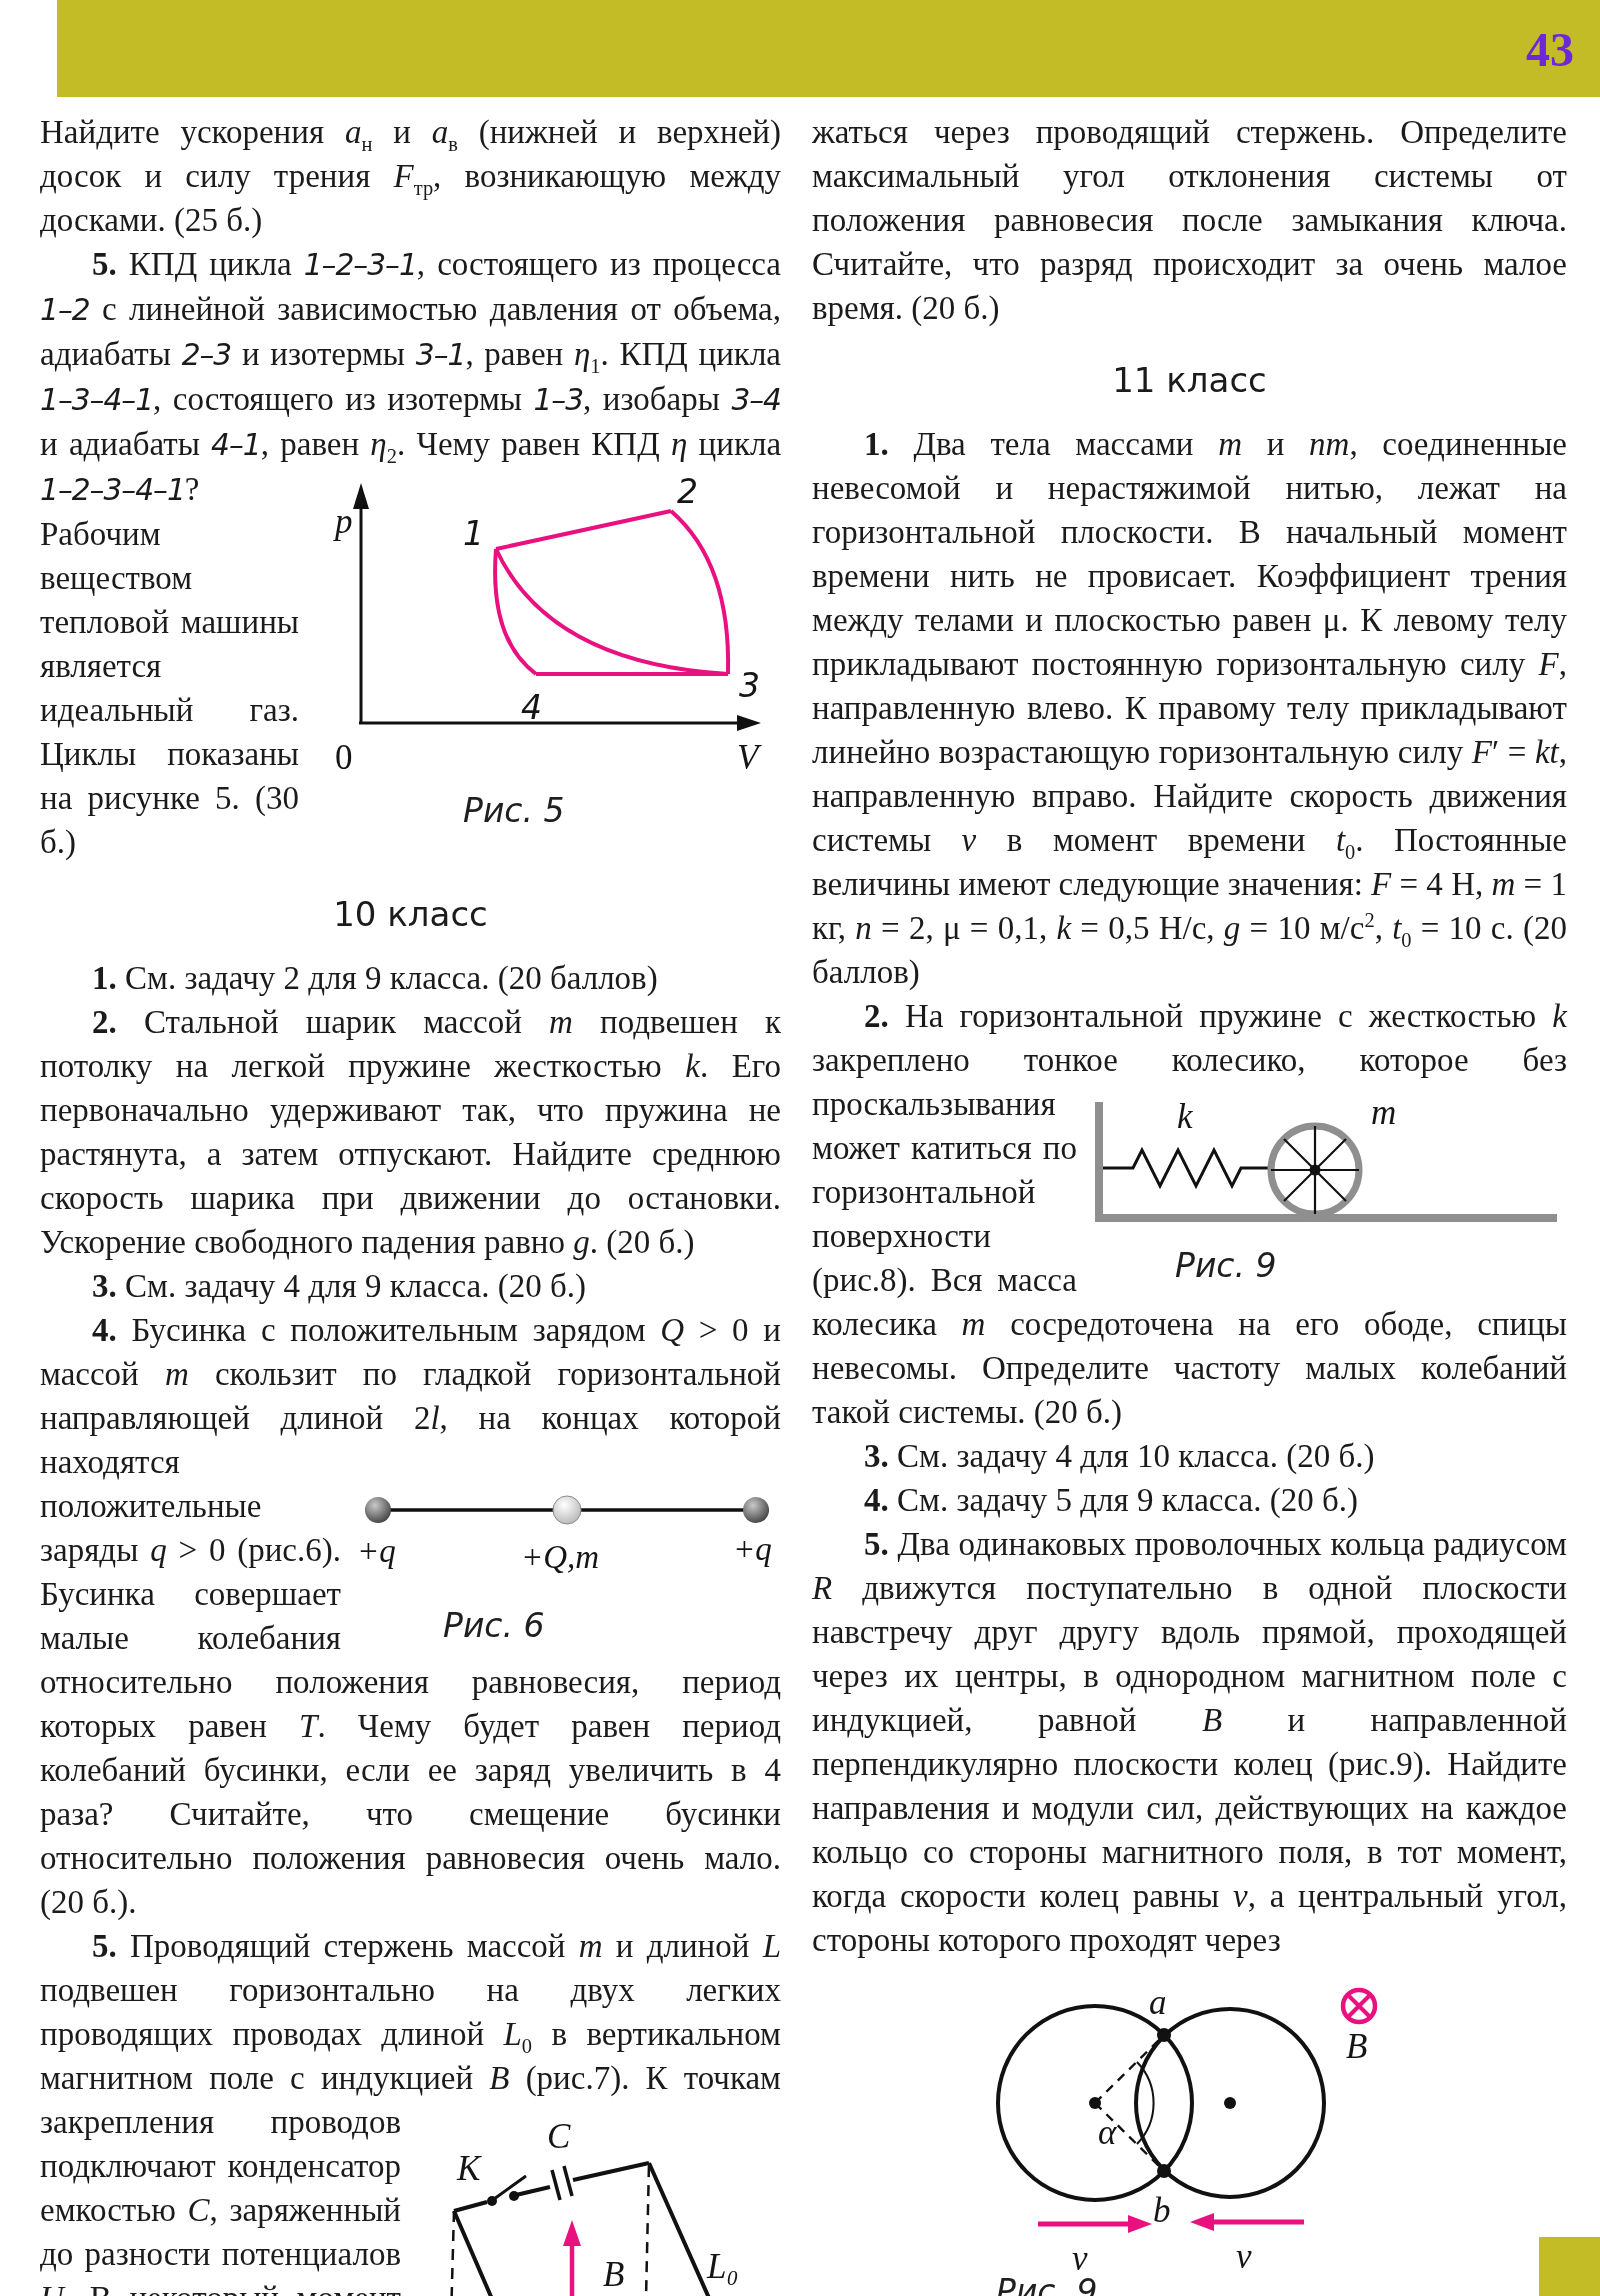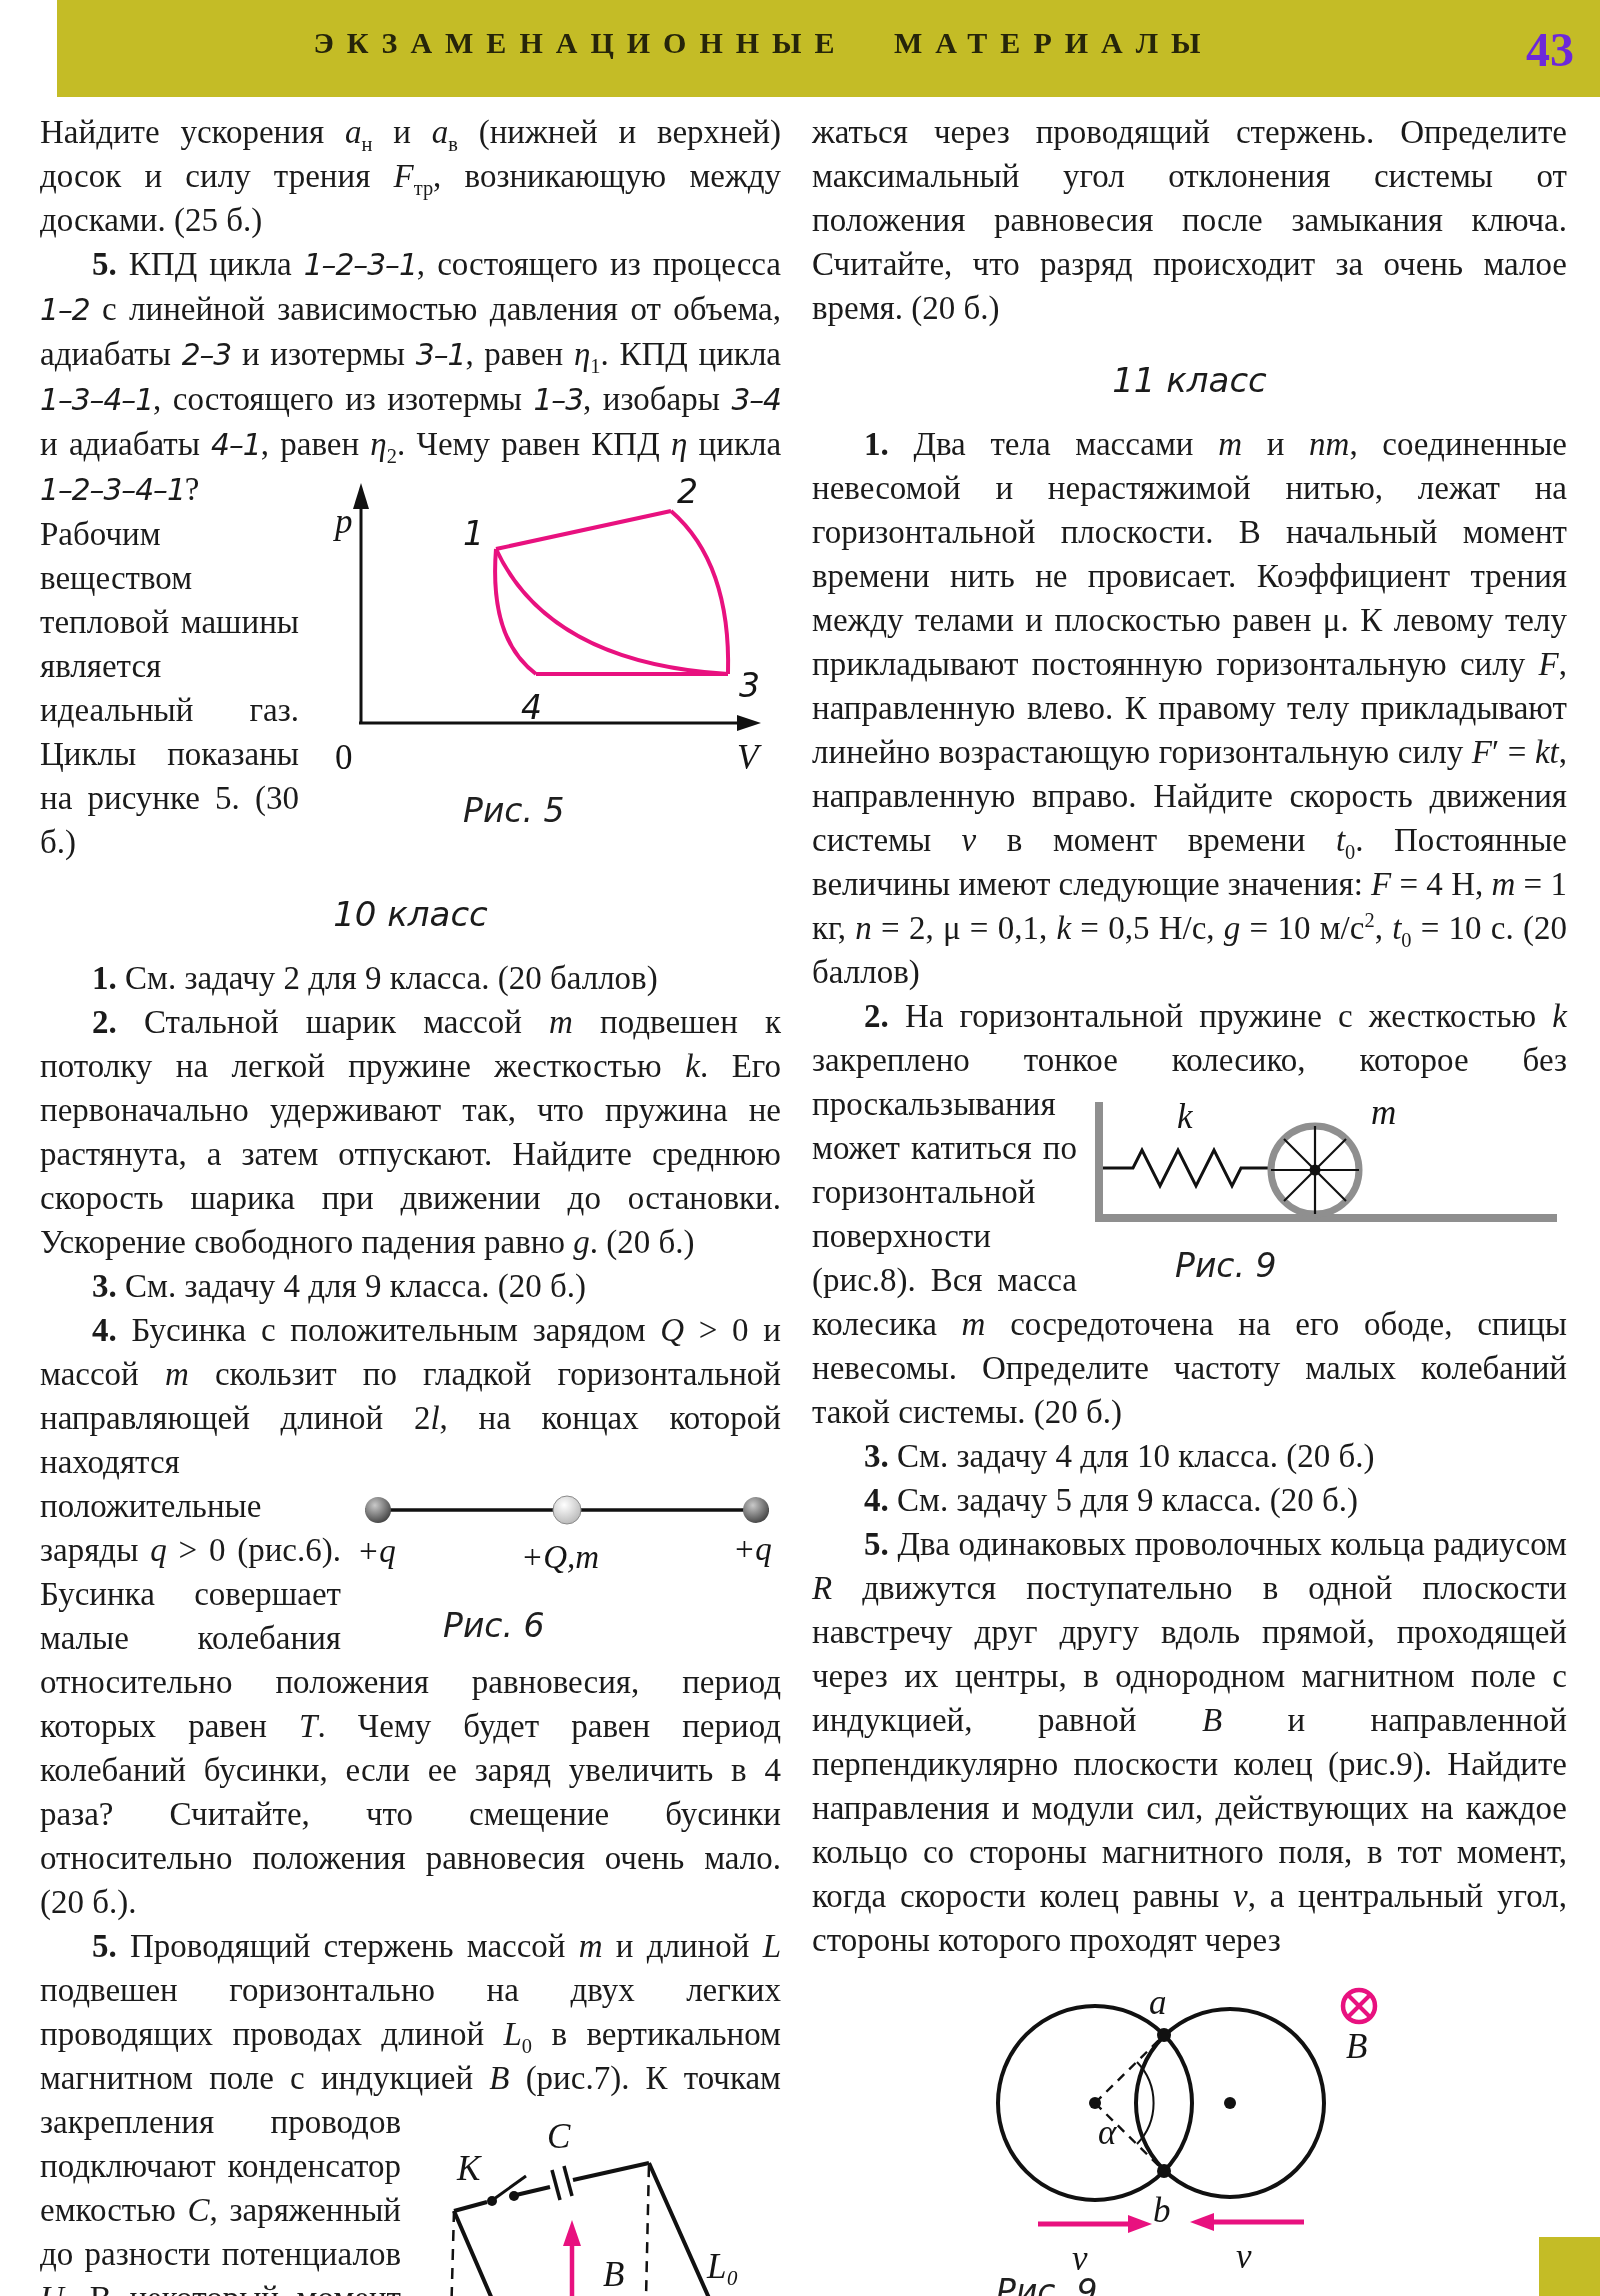--- a/index.html
+++ b/index.html
@@ -16,21 +16,21 @@
   
   .col{position:absolute;top:110px;}
   .col-left{left:40px;width:741px;}
   .col-right{left:812px;width:755px;}
   p.para{margin:0;font-size:33px;line-height:44px;text-align:justify;}
   p.ind{text-indent:52px;}
   b{font-weight:bold;}
   sub{font-size:0.62em;line-height:0;}
   sup{font-size:0.62em;line-height:0;}
   .fn{font-family:"DejaVu Sans",sans-serif;font-style:italic;font-size:0.9em;letter-spacing:-1px;}
-  .heading{font-family:"DejaVu Sans",sans-serif;font-style:italic;font-size:34px;
+  .heading{font-family:"DejaVu Sans",sans-serif;font-size:34px;
         text-align:center;margin:30px 0 22px 0;}
   
   .figfloat{float:right;clear:right;position:relative;}
   .fig5box{width:470px;margin:4px 0 6px 12px;}
   .fig6box{width:430px;margin:8px 0 4px 10px;}
   .fig7box{width:372px;margin:6px 0 2px 8px;}
   .fig8box{width:480px;margin:6px 0 4px 10px;}
   .fig9box{position:relative;width:560px;margin:14px 0 0 88px;}
   .cap{font-family:"DejaVu Sans",sans-serif;font-style:italic;font-size:33px;color:#1f1f1f;}
   .cap5{margin:8px 0 0 100px;}
@@ -43,21 +43,20 @@
   .tvarb{font-family:"Liberation Serif",serif;font-style:italic;font-size:33px;}
   .tnum{font-family:"Liberation Serif",serif;font-size:35px;}
   .tfn{font-family:"DejaVu Sans",sans-serif;font-style:italic;font-size:33px;}
 </style>
 </head>
 <body>
 
 <div class="page">
 
   <div class="band">
-    <div class="band-title">ЭКЗАМЕНАЦИОННЫЕ МАТЕРИАЛЫ</div>
     <div class="band-page">43</div>
   </div>
 
   <div class="col col-left">
 
     <p class="para"><span>Найдите ускорения <i>a</i><sub>н</sub> и <i>a</i><sub>в</sub> (нижней и верхней) досок и силу трения <i>F</i><sub>тр</sub>, возникающую между досками. (25 б.)</span></p>
 
     <p class="para ind"><span><b>5.</b> КПД цикла <span class="fn">1–2–3–1</span>, состоящего из процесса <span class="fn">1–2</span> с линейной зависимостью давления от объема, адиабаты <span class="fn">2–3</span> и изотермы <span class="fn">3–1</span>, равен <i>η</i><sub>1</sub>. КПД цикла <span class="fn">1–3–4–1</span>, состоящего из изотермы <span class="fn">1–3</span>, изобары <span class="fn">3–4</span> и адиабаты <span class="fn">4–1</span>, равен <i>η</i><sub>2</sub>.</span>
       <span class="figfloat fig5box">
         <svg width="470" height="310" viewBox="0 0 470 310">

